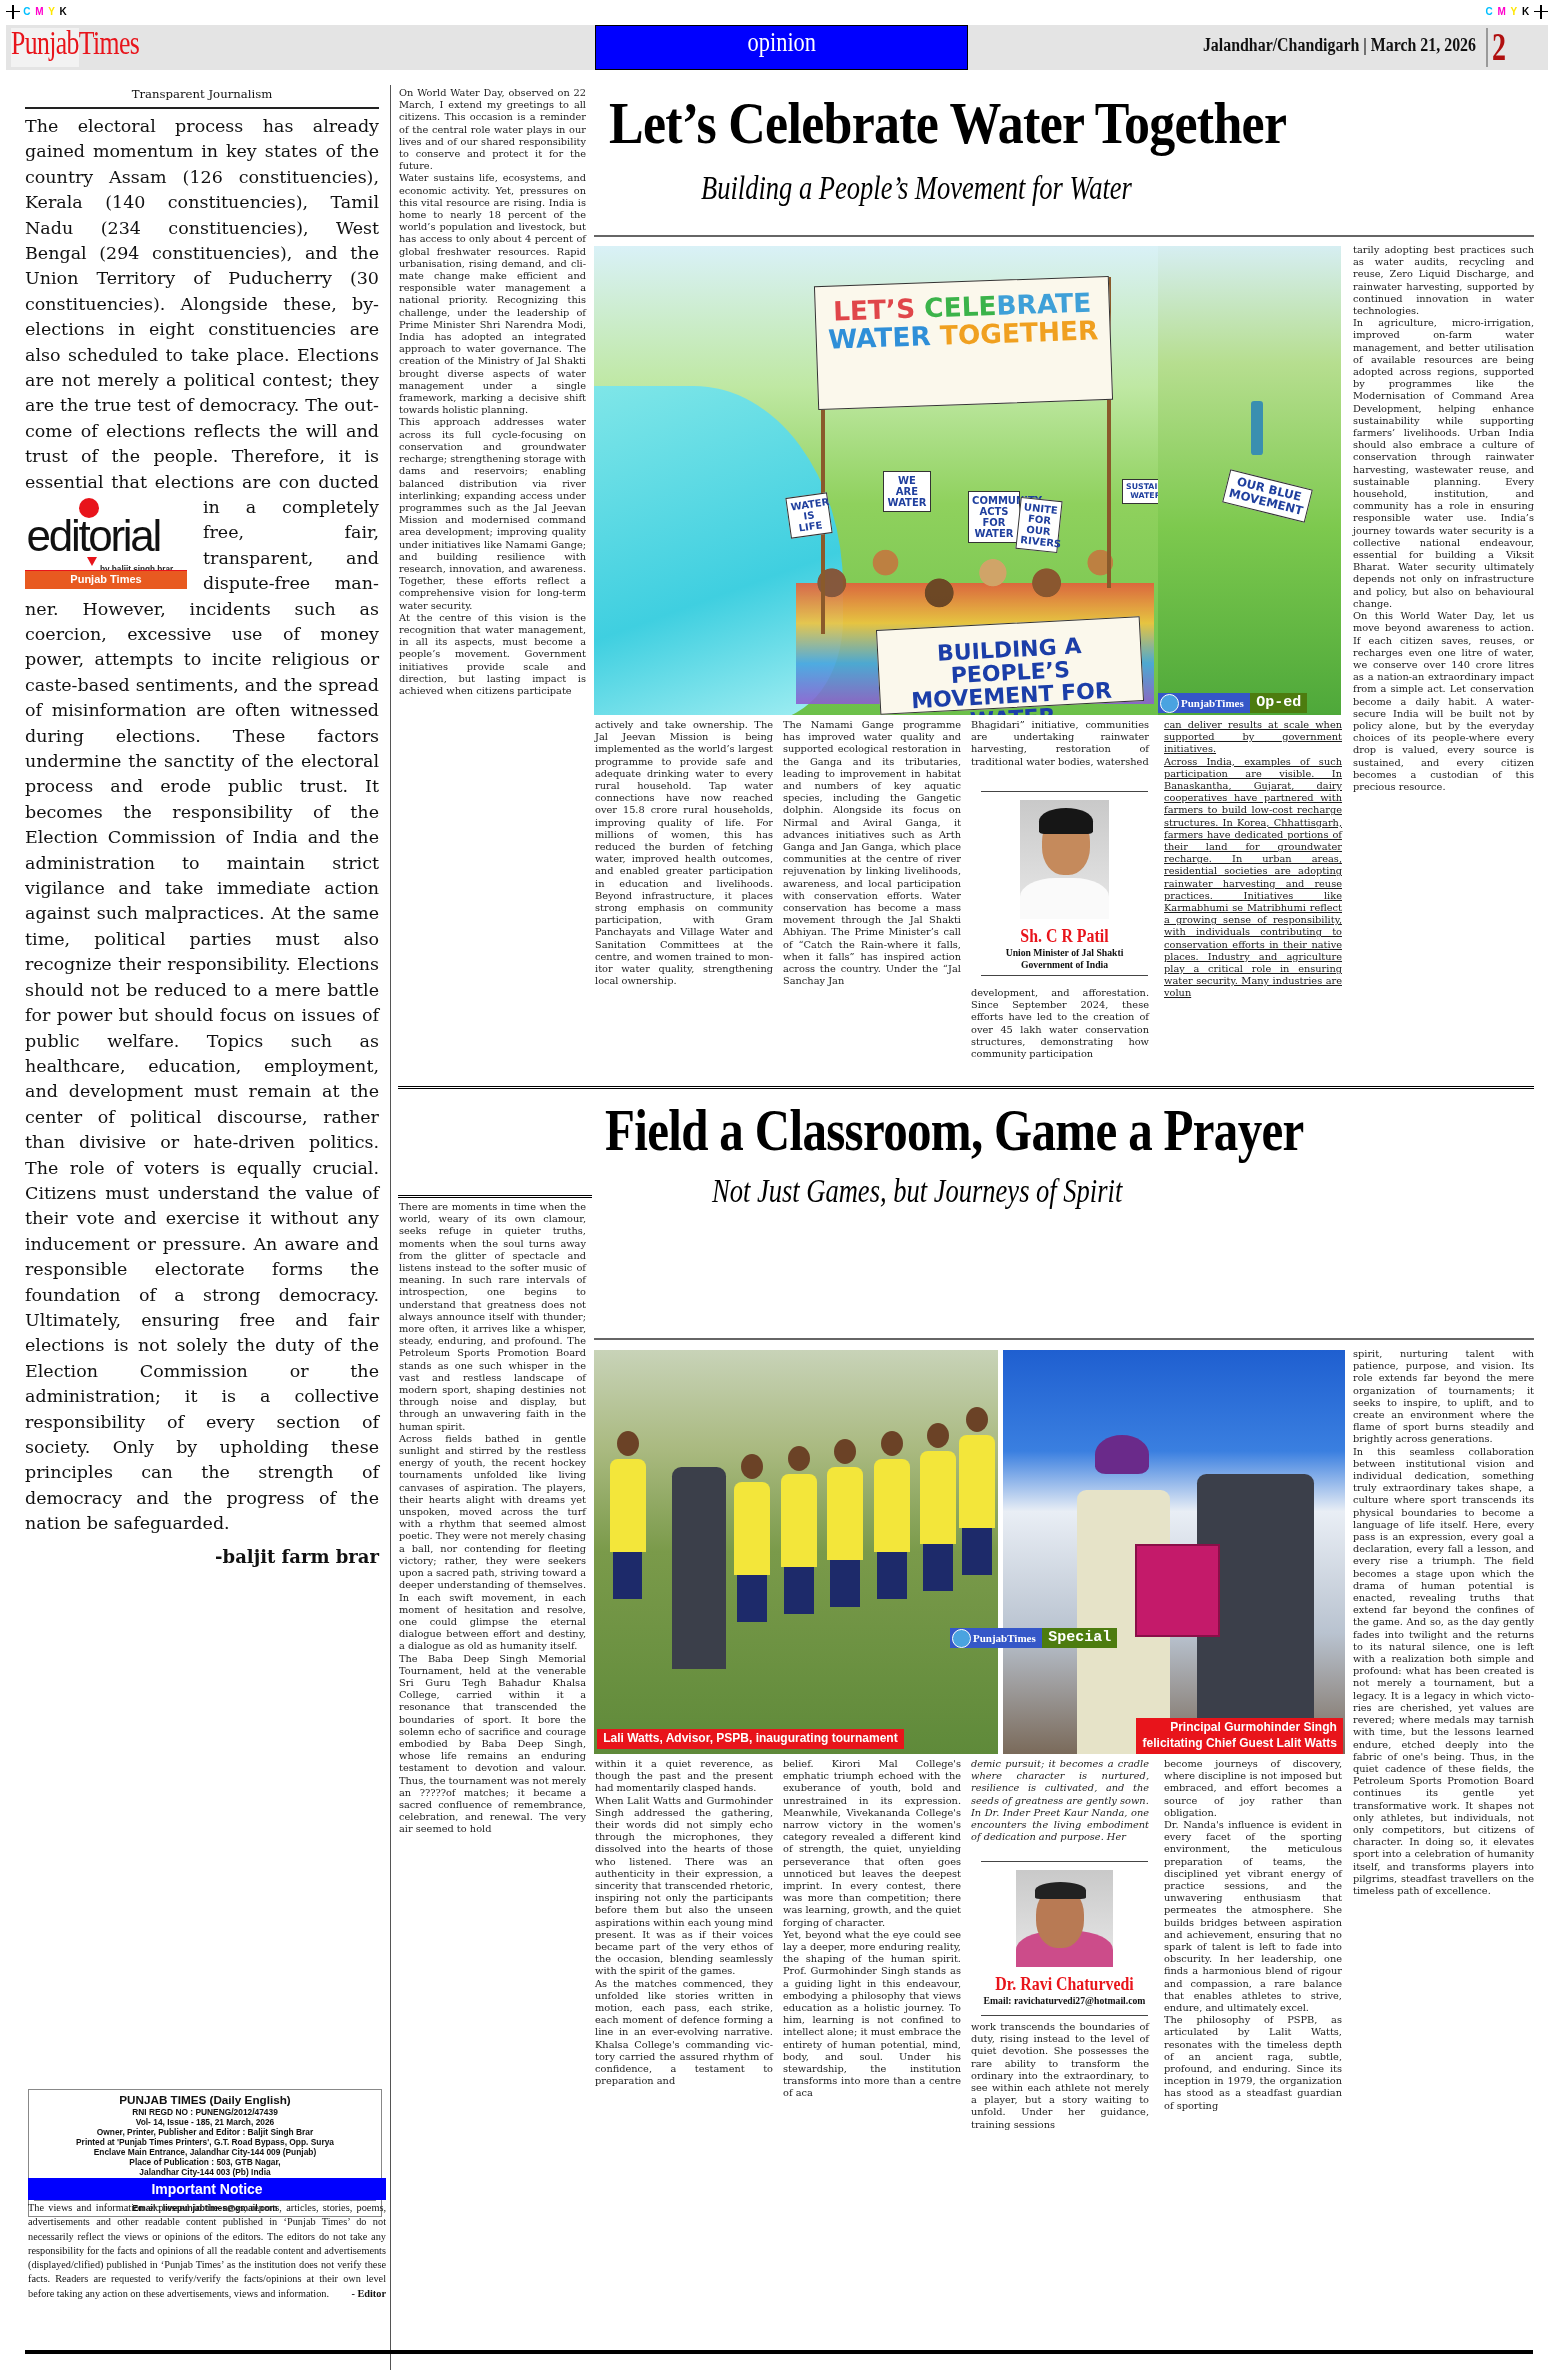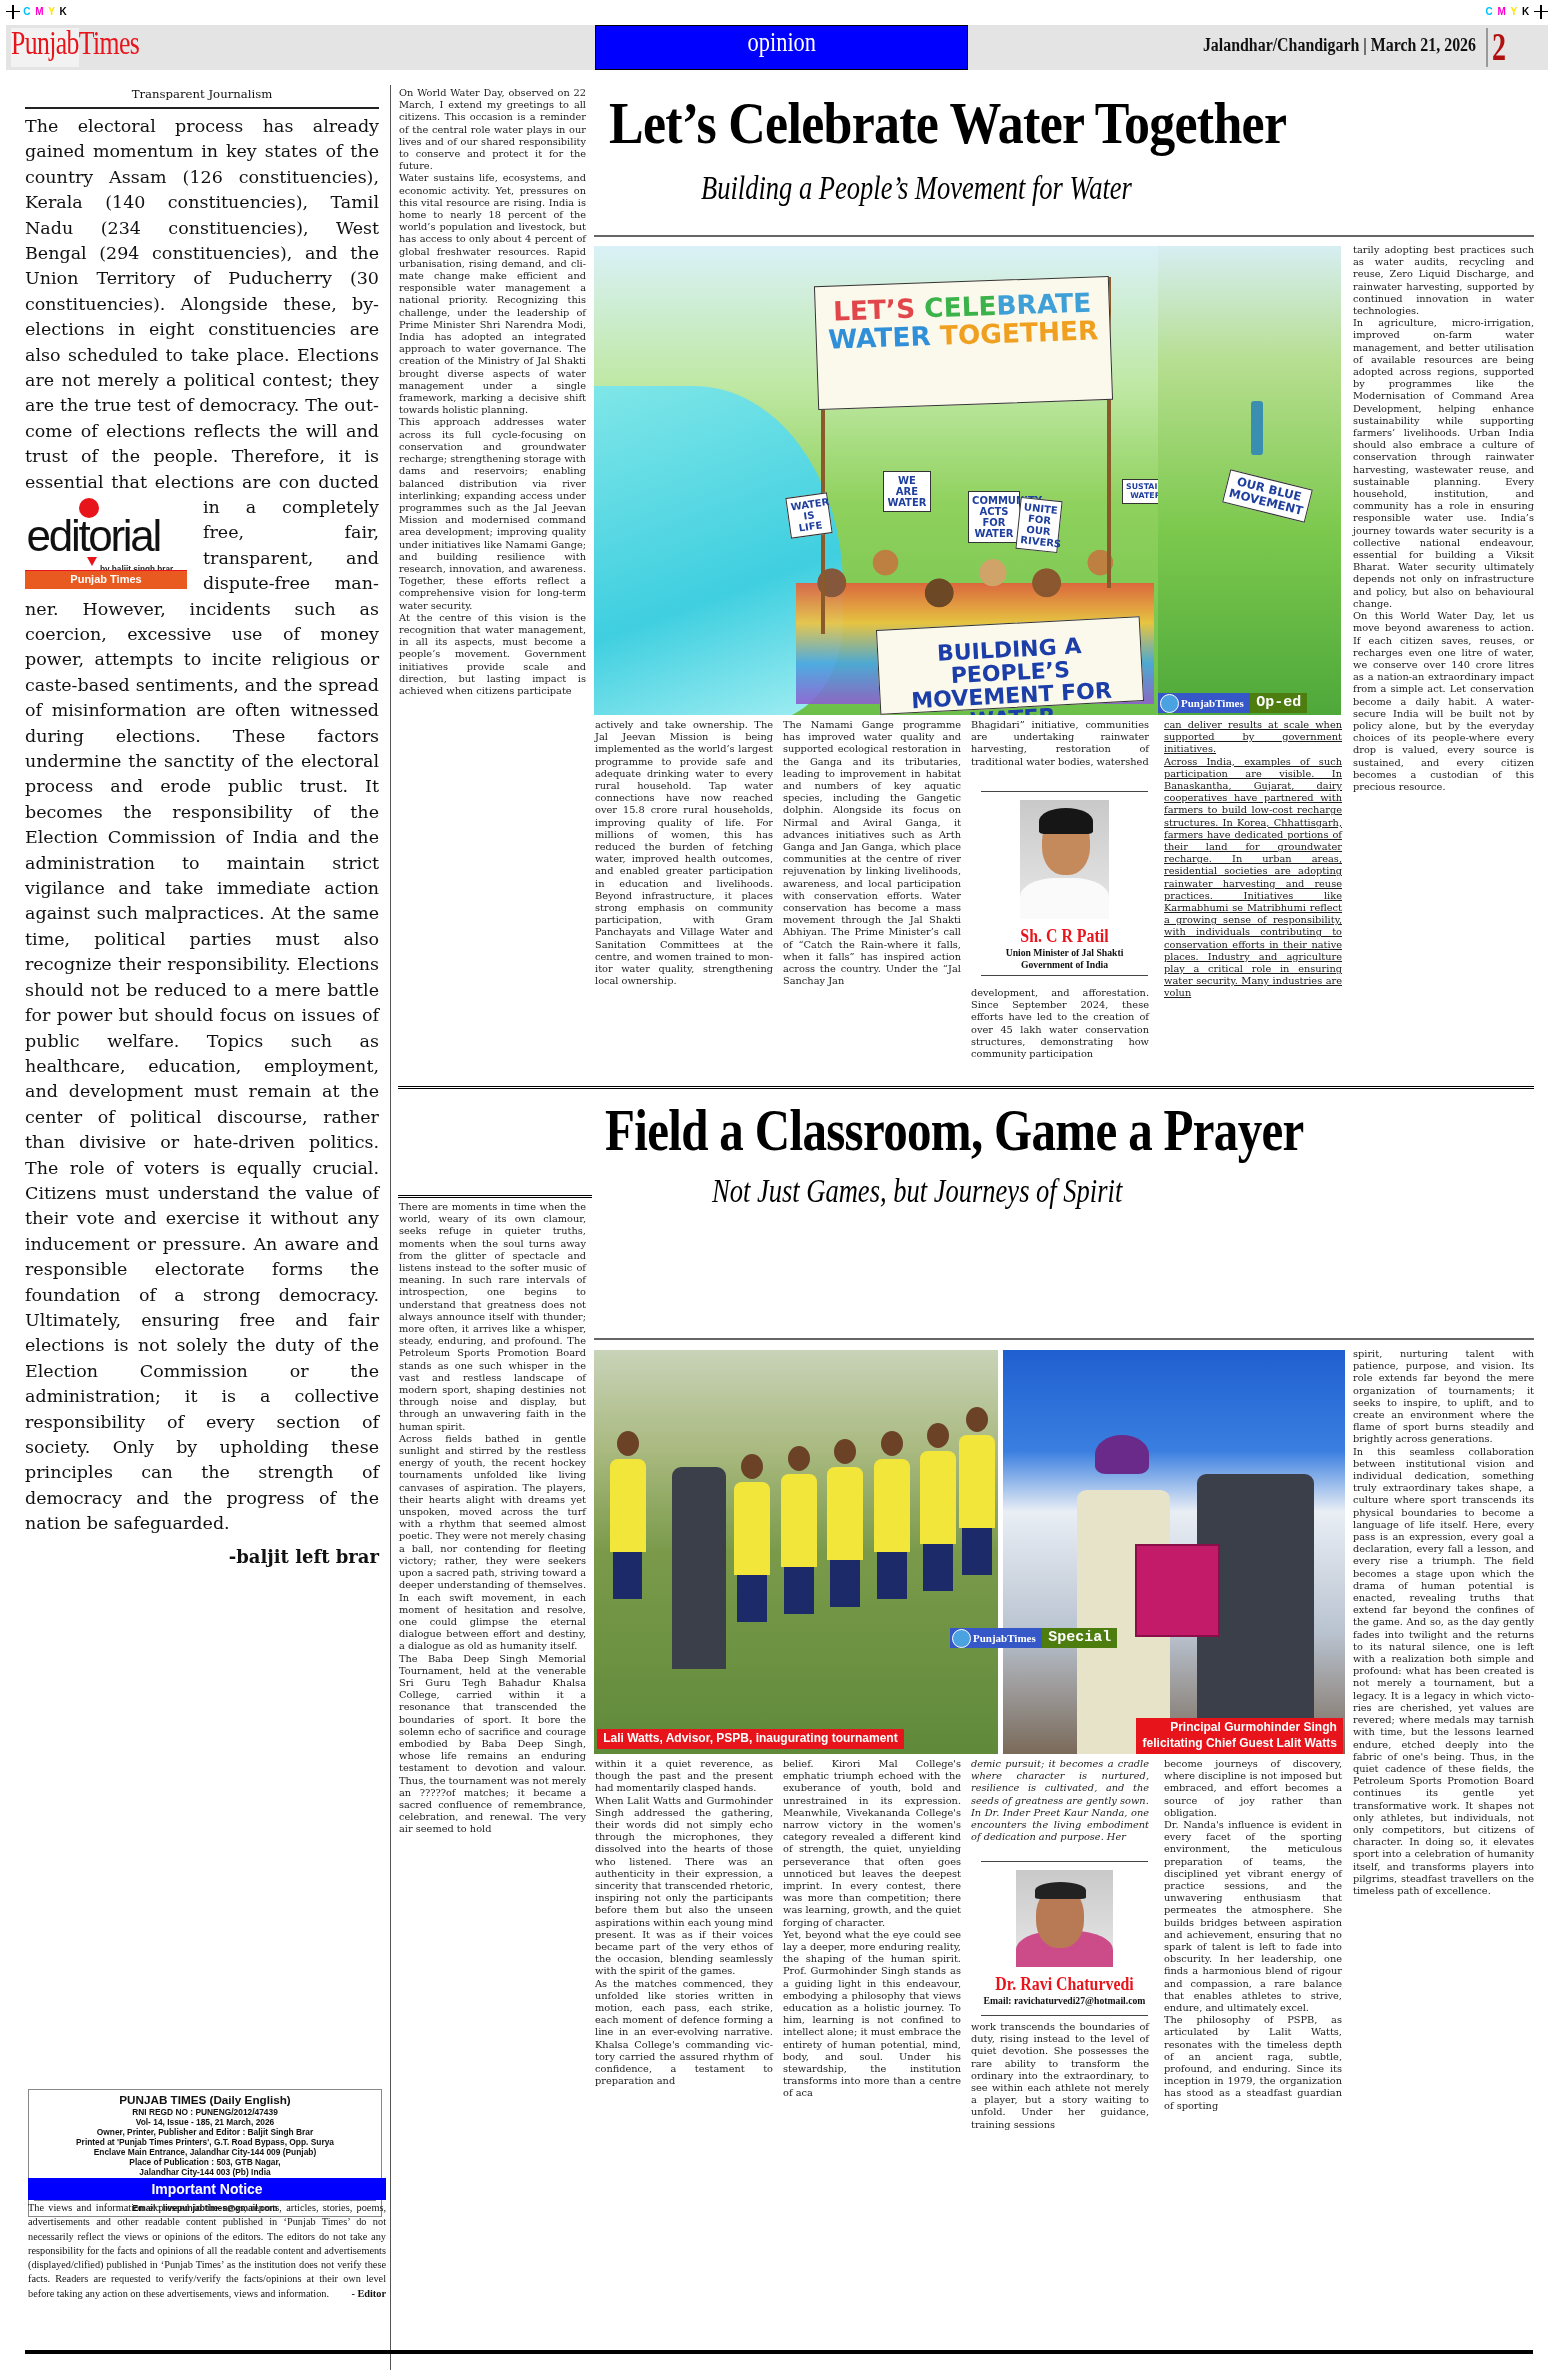--- a/index.html
+++ b/index.html
@@ -157,21 +157,21 @@
     <span>The electoral process has already gained momentum in key states of the country Assam (126 constituen­cies), Kerala (140 constituencies), Tamil Nadu (234 constituencies), West Bengal (294 constituencies), and the Union Territory of Puducherry (30 constituencies). Alongside these, by-elections in eight constituencies are also sched­uled to take place. Elections are not merely a political contest; they are the true test of democracy. The out­come of elections reflects the will and trust of the people. Therefore, it is essential that elections are con­</span>
     <div class="ed-logo">
       <span class="dot"></span>
       <span class="word">editorial</span>
       <span class="tri"></span>
       <span class="by">by baljit singh brar</span>
       <span class="bar">Punjab Times</span>
     </div>
     <span>ducted in a completely free, fair, transparent, and dispute-free man­ner. However, incidents such as coercion, excessive use of money power, attempts to incite religious or caste-based sentiments, and the spread of misinformation are often witnessed during elections. These factors undermine the sanctity of the electoral process and erode public trust. It becomes the respon­sibility of the Election Commission of India and the administration to maintain strict vigilance and take immediate action against such mal­practices. At the same time, political parties must also recognize their responsibility. Elections should not be reduced to a mere battle for power but should focus on issues of public welfare. Topics such as healthcare, education, employment, and development must remain at the center of political discourse, rather than divisive or hate-driven politics. The role of voters is equal­ly crucial. Citizens must understand the value of their vote and exercise it without any inducement or pres­sure. An aware and responsible elec­torate forms the foundation of a strong democracy. Ultimately, ensuring free and fair elections is not solely the duty of the Election Commission or the administration; it is a collective responsibility of every section of society. Only by upholding these principles can the strength of democracy and the progress of the nation be safeguard­ed.</span>
   </div>
-  <div class="signature">-baljit left brar</div>
+  <div class="signature">-baljit farm brar</div>
 </div>
 
 <div class="abs vrule-left"></div>
 
 <div class="abs imprint">
   <div class="paper">PUNJAB TIMES (Daily English)</div>
   <div>RNI REGD NO : PUNENG/2012/47439</div>
   <div>Vol- 14, Issue - 185, 21 March, 2026</div>
   <div>Owner, Printer, Publisher and Editor : Baljit Singh Brar</div>
   <div>Printed at 'Punjab Times Printers', G.T. Road Bypass, Opp. Surya</div>

